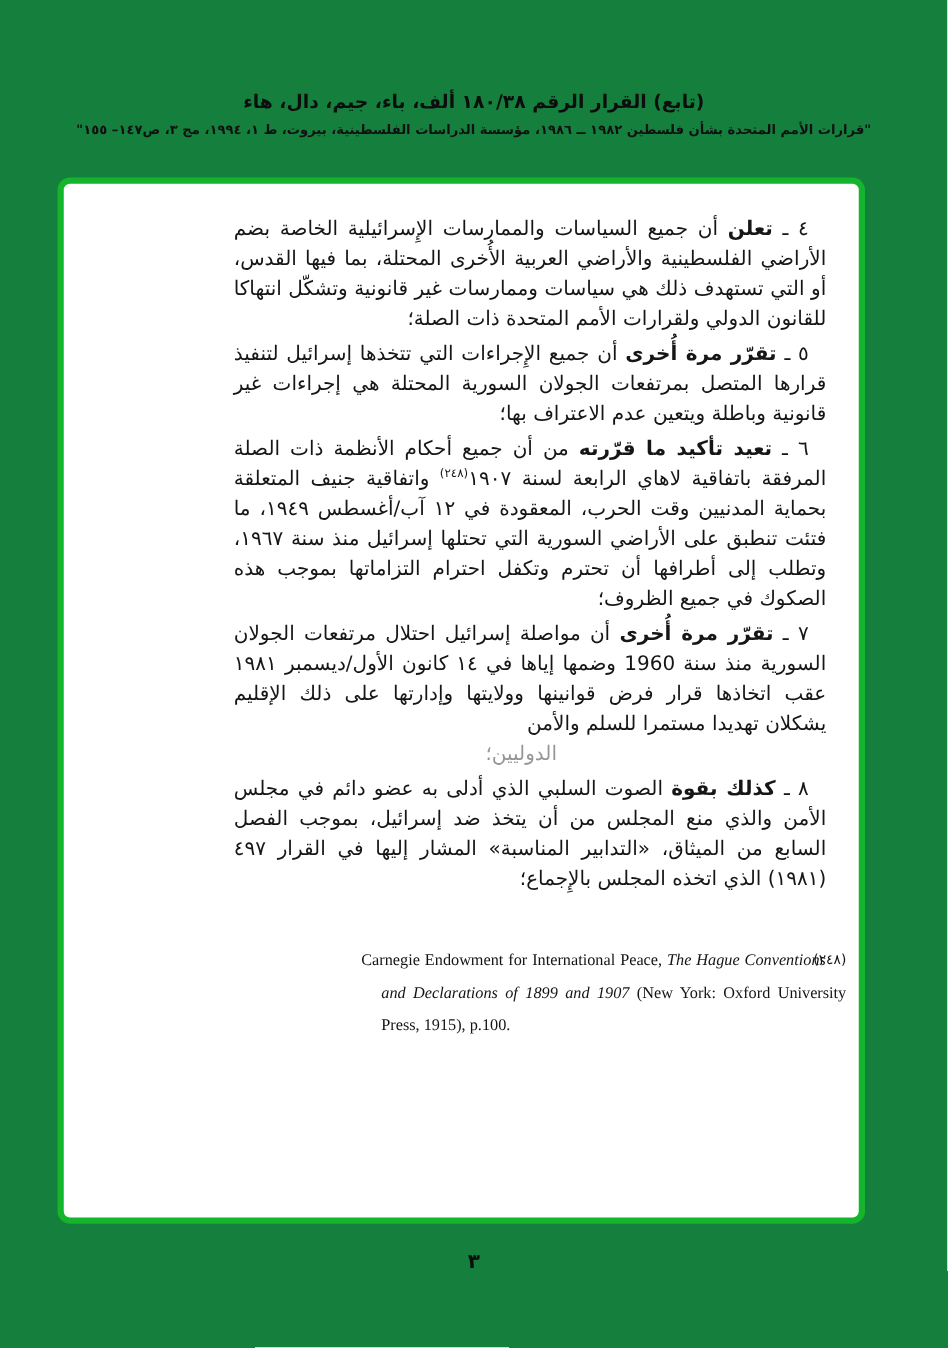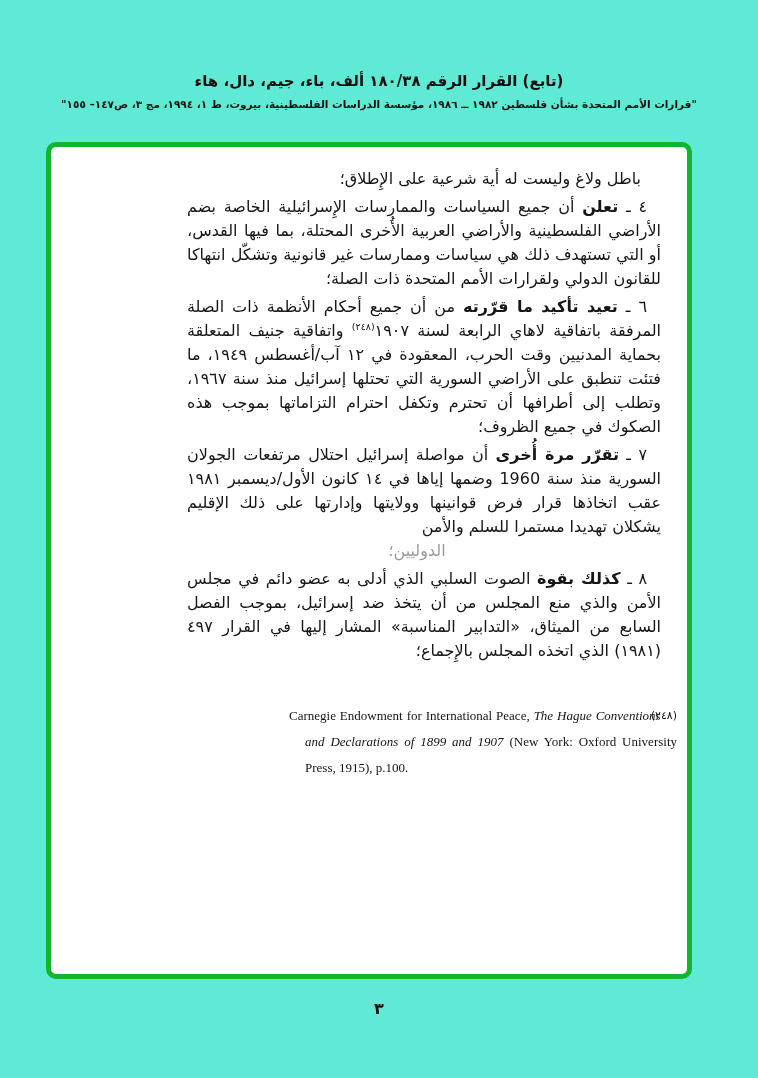--- a/index.html
+++ b/index.html
@@ -9,21 +9,21 @@
     width: 758px;
     height: 1078px;
     font-family: "DejaVu Sans", sans-serif;
     color: #151515;
     overflow: hidden;
   }
   .page {
     position: relative;
     width: 758px;
     height: 1078px;
-    background: #5eead4;
+    background: #15803d;
   }
   
   .header {
     padding-top: 72px;
     text-align: center;
     direction: rtl;
   }
   .header-title {
     font-size: 15px;
     font-weight: bold;
@@ -111,24 +111,24 @@
 <div class="page">
 
   <div class="header">
     <div class="header-title">(تابع) القرار الرقم ١٨٠/٣٨ ألف، باء، جيم، دال، هاء</div>
     <div class="header-source">"قرارات الأمم المتحدة بشأن فلسطين ١٩٨٢ ــ ١٩٨٦، مؤسسة الدراسات الفلسطينية، بيروت، ط ١، ١٩٩٤، مج ٣، ص١٤٧– ١٥٥"</div>
   </div>
 
   <div class="doc-box">
     <div class="body-text">
 
-      <p class="intro">باطل ولاغ وليست له أية شرعية على الإِطلاق؛</p>
 
       <p class="para"><span class="pnum">٤</span> <span class="pdash">ـ</span> <span class="plead">تعلن</span> <span>أن جميع السياسات والممارسات الإِسرائيلية الخاصة بضم الأراضي الفلسطينية والأراضي العربية الأُخرى المحتلة، بما فيها القدس، أو التي تستهدف ذلك هي سياسات وممارسات غير قانونية وتشكّل انتهاكا للقانون الدولي ولقرارات الأمم المتحدة ذات الصلة؛</span></p>
 
+      <p class="para"><span class="pnum">٥</span> <span class="pdash">ـ</span> <span class="plead">تقرّر مرة أُخرى</span> <span>أن جميع الإِجراءات التي تتخذها إسرائيل لتنفيذ قرارها المتصل بمرتفعات الجولان السورية المحتلة هي إجراءات غير قانونية وباطلة ويتعين عدم الاعتراف بها؛</span></p>
 
       <p class="para"><span class="pnum">٦</span> <span class="pdash">ـ</span> <span class="plead">تعيد تأكيد ما قرّرته</span> <span>من أن جميع أحكام الأنظمة ذات الصلة المرفقة باتفاقية لاهاي الرابعة لسنة ١٩٠٧</span><sup class="fn-ref">(٢٤٨)</sup> <span>واتفاقية جنيف المتعلقة بحماية المدنيين وقت الحرب، المعقودة في ١٢ آب/أغسطس ١٩٤٩، ما فتئت تنطبق على الأراضي السورية التي تحتلها إسرائيل منذ سنة ١٩٦٧، وتطلب إلى أطرافها أن تحترم وتكفل احترام التزاماتها بموجب هذه الصكوك في جميع الظروف؛</span></p>
 
       <p class="para"><span class="pnum">٧</span> <span class="pdash">ـ</span> <span class="plead">تقرّر مرة أُخرى</span> <span>أن مواصلة إسرائيل احتلال مرتفعات الجولان السورية منذ سنة 1960 وضمها إياها في ١٤ كانون الأول/ديسمبر ١٩٨١ عقب اتخاذها قرار فرض قوانينها وولايتها وإدارتها على ذلك الإقليم يشكلان تهديدا مستمرا للسلم والأمن</span><span class="p7-tail">الدوليين؛</span></p>
 
       <p class="para"><span class="pnum">٨</span> <span class="pdash">ـ</span> <span class="plead">كذلك بقوة</span> <span>الصوت السلبي الذي أدلى به عضو دائم في مجلس الأمن والذي منع المجلس من أن يتخذ ضد إسرائيل، بموجب الفصل السابع من الميثاق، «التدابير المناسبة» المشار إليها في القرار ٤٩٧ (١٩٨١) الذي اتخذه المجلس بالإِجماع؛</span></p>
 
 
     </div>
 

